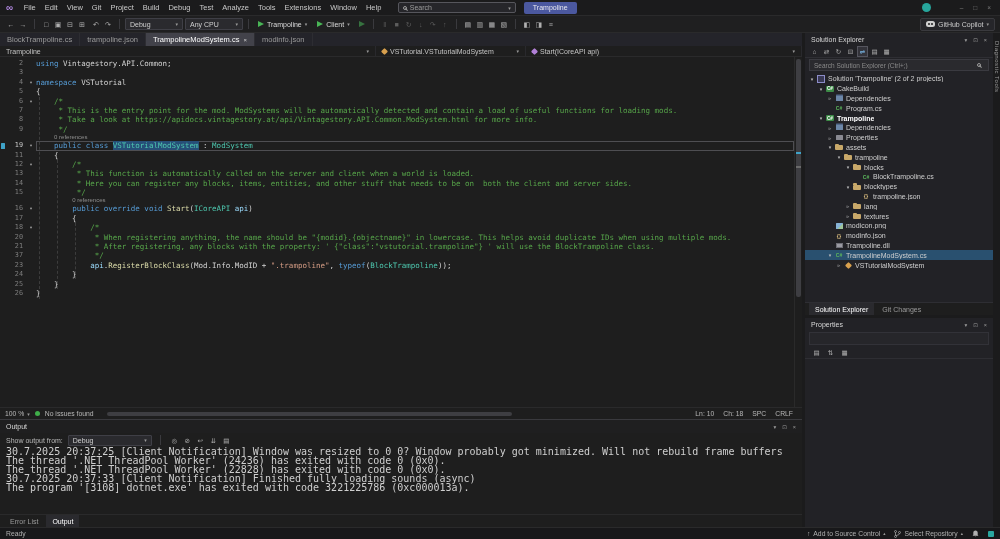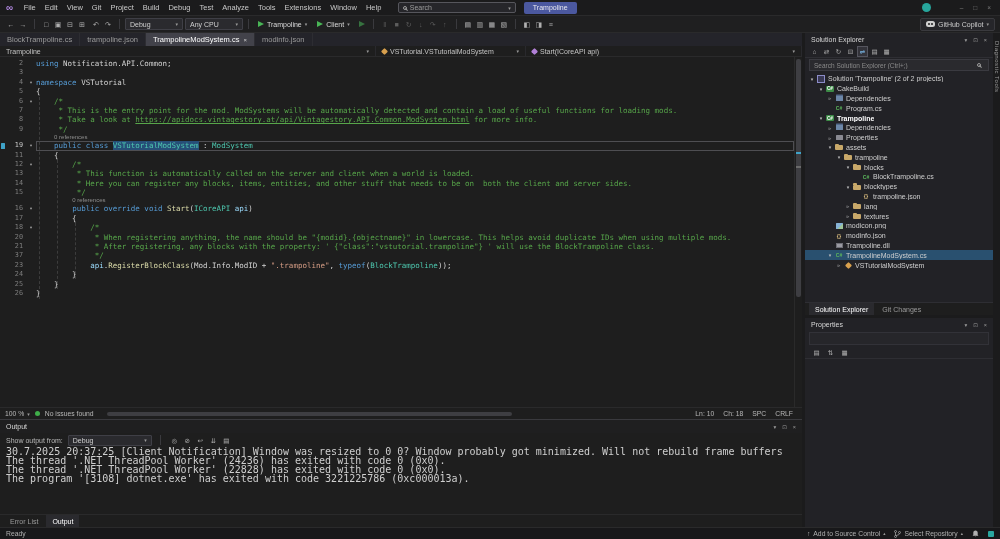--- a/index.html
+++ b/index.html
@@ -57,21 +57,21 @@
 .crow.lensrow{height:7px}
 .cmargin{width:8px;flex:none;position:relative}
 .bookmark-marker{position:absolute;left:1px;top:1.5px;width:4px;height:6px;background:#3fa3c8;border-radius:.5px}
 .cnum{width:18px;flex:none;text-align:right;padding-right:3px;font-size:6.8px;line-height:9.4px;color:#7e7e7e}
 .cnum.cur{color:#c8c8c8}
 .cfold{width:10px;flex:none;text-align:center;font-size:5px;line-height:9.4px;color:#bdbdbd}
 .ctext{flex:1;white-space:pre;font-size:7.5px;line-height:9.4px;color:#d4d4d4}
 .crow.caret .ctext{box-shadow:inset 0 0 0 1px #4e4e52}
 .ctext.lens{color:#8f8f8f;font-size:6px;line-height:7px;font-family:"Liberation Sans",sans-serif}
 .kw{color:#569cd6}.pl{color:#d4d4d4}.cls{color:#4ec9b0}.meth{color:#dcdcaa}.str{color:#d69d85}.cmt{color:#57a64a}
-.lnk{color:#57a64a;text-decoration:underline}.prm{color:#9cdcfe}
+.lnk{color:#57a64a;}.prm{color:#9cdcfe}
 .sel{background:#264f78;color:#4ec9b0}
 .iguide{position:absolute;border-left:1px dashed #3c3c3c;width:0}
 .vscroll{position:absolute;top:0;right:0;width:8px;bottom:0;background:#1e1e1e;border-left:1px solid #2a2a2a}
 .vthumb{position:absolute;left:1px;right:1px;top:2px;height:68%;background:#3e3e42;border-radius:2px}
 .vmark{position:absolute;left:1px;right:1px;height:2px}
 
 .ed-status{height:12px;flex:none;display:flex;align-items:center;background:#1e1e1e;border-top:1px solid #2a2a2b;font-size:6.8px;color:#b8b8b8;gap:5px;padding:0 5px}
 .zoom{display:flex;gap:3px;align-items:center}
 .issue-dot{width:5px;height:5px;border-radius:50%;background:#3fae4a;display:inline-block;flex:none}
 .hscroll{flex:1;height:5px;position:relative;margin:0 6px}
@@ -266,21 +266,21 @@
         <span class="bc-dd">▾</span>
       </div>
     </div>
 
     <div class="code-wrap">
       <div class="code-area">
           <div class="crow">
             <div class="cmargin"></div>
             <div class="cnum">2</div>
             <div class="cfold"></div>
-            <div class="ctext"><span class="kw">using</span><span class="pl"> Notification.API.Common;</span></div>
+            <div class="ctext"><span class="kw">using</span><span class="pl"> Vintagestory.API.Common;</span></div>
           </div>
           <div class="crow">
             <div class="cmargin"></div>
             <div class="cnum">3</div>
             <div class="cfold"></div>
             <div class="ctext"></div>
           </div>
           <div class="crow">
             <div class="cmargin"></div>
             <div class="cnum">4</div>
@@ -475,20 +475,21 @@
             <span class="se-icon">⊘</span>
             <span class="se-icon">↩</span>
             <span class="se-icon">⇊</span>
             <span class="se-icon">▤</span>
           </span>
       </div>
       <div class="op-log">
           <div class="olog-line">30.7.2025 20:37:25 [Client Notification] Window was resized to 0 0? Window probably got minimized. Will not rebuild frame buffers</div>
           <div class="olog-line">The thread '.NET ThreadPool Worker' (24236) has exited with code 0 (0x0).</div>
           <div class="olog-line">The thread '.NET ThreadPool Worker' (22828) has exited with code 0 (0x0).</div>
+          <div class="olog-line">30.7.2025 20:37:33 [Client Notification] Finished fully loading sounds (async)</div>
           <div class="olog-line">The program '[3108] dotnet.exe' has exited with code 3221225786 (0xc000013a).</div>
         </div>
       <div class="panel-tabs">
           <span class="panel-tab">Error List</span>
           <span class="panel-tab active">Output</span>
         </div>
     </div>
   </div>
 
   <div class="sidebar">

